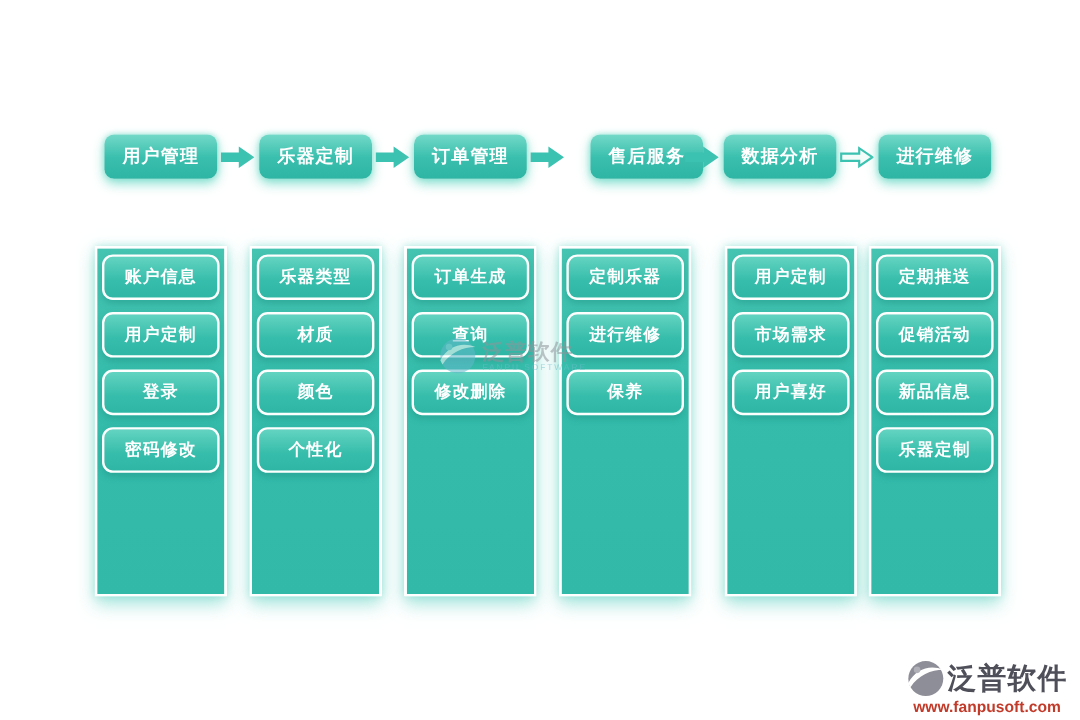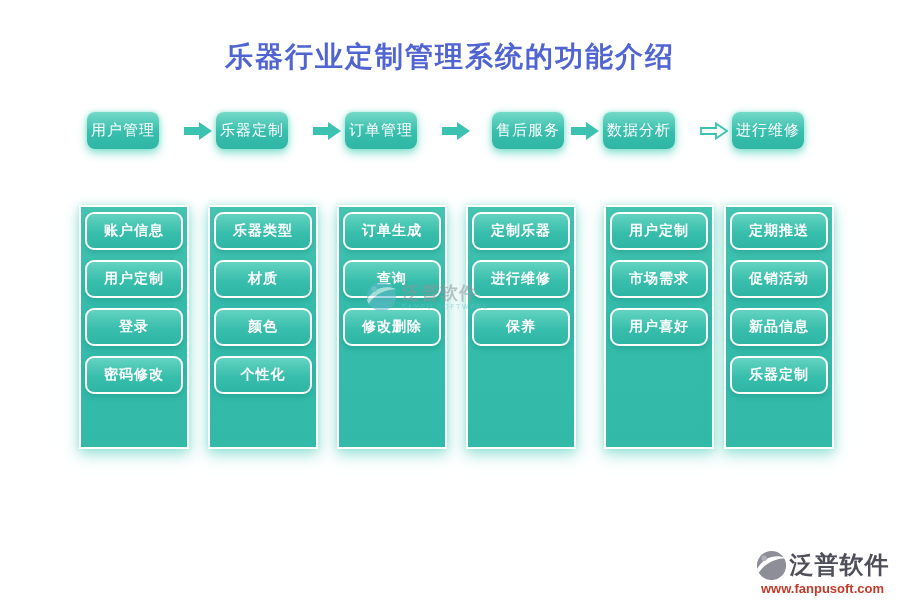--- a/index.html
+++ b/index.html
@@ -16,34 +16,34 @@
   .page-title {
     position: absolute; top: 38px; left: 0; width: 900px;
     text-align: center;
     font-family: "Liberation Serif", serif;
     font-size: 28px; font-weight: bold;
     color: #5165d2; letter-spacing: 2px;
   }
 
   
   .flow-btn {
-    position: absolute; top: 112px; height: 37px; width: 72px;
+    position: absolute; top: 112px; height: 37px; width: 94px;
     border-radius: 8px;
     background: linear-gradient(180deg, #74d9c8 0%, #3abfae 52%, #2eb5a3 100%);
     box-shadow: 0 4px 10px rgba(126,222,206,0.95), 0 0 4px rgba(126,222,206,0.6);
     display: flex; align-items: center; justify-content: center;
-    color: #ffffff; font-weight: normal; font-size: 15px; letter-spacing: 1px;
+    color: #ffffff; font-weight: bold; font-size: 15px; letter-spacing: 1px;
   }
   .flow-arrow {
     position: absolute; top: 120px; width: 28px; height: 22px;
   }
 
   
   .panel {
-    position: absolute; top: 205px; width: 110px; height: 244px;
+    position: absolute; top: 205px; width: 110px; height: 292px;
     background: linear-gradient(180deg, #46c4b2 0%, #35bcab 40%, #32b9a8 100%);
     border: 2px solid #ffffff;
     box-shadow: 0 6px 14px rgba(110,214,199,0.65), 0 0 6px rgba(110,214,199,0.45);
     padding: 5px 4px;
   }
   .pill {
     height: 38px; margin-bottom: 10px;
     border: 2px solid #fdfffe; border-radius: 9px;
     background: linear-gradient(180deg, #63d3c1 0%, #37bdab 58%, #2fb6a4 100%);
     box-shadow: 0 3px 5px rgba(22,134,120,0.35);
@@ -65,21 +65,20 @@
   .footer-row { display: flex; align-items: center; justify-content: center; }
   .footer-logo { width: 31px; height: 31px; margin-right: 3px; }
   .footer-brand { font-size: 24px; font-weight: bold; color: #4f4f5a; letter-spacing: 1px; }
   .footer-url { font-size: 13px; font-weight: bold; color: #c23b2a; margin-top: 0px; }
 </style>
 </head>
 <body>
 
 <div class="canvas">
 
-  <div class="page-title">乐器行业定制管理系统的功能介绍</div>
 
   <div>
     <div class="flow-btn" style="left:87px">用户管理</div>
     <svg class="flow-arrow" style="left:184px" viewBox="0 0 28 22">
         <path d="M0 7 L15 7 L15 2 L28 11 L15 20 L15 15 L0 15 Z" fill="#3cc2b0"></path>
       </svg>
     <div class="flow-btn" style="left:216px">乐器定制</div>
     <svg class="flow-arrow" style="left:313px" viewBox="0 0 28 22">
         <path d="M0 7 L15 7 L15 2 L28 11 L15 20 L15 15 L0 15 Z" fill="#3cc2b0"></path>
       </svg>

